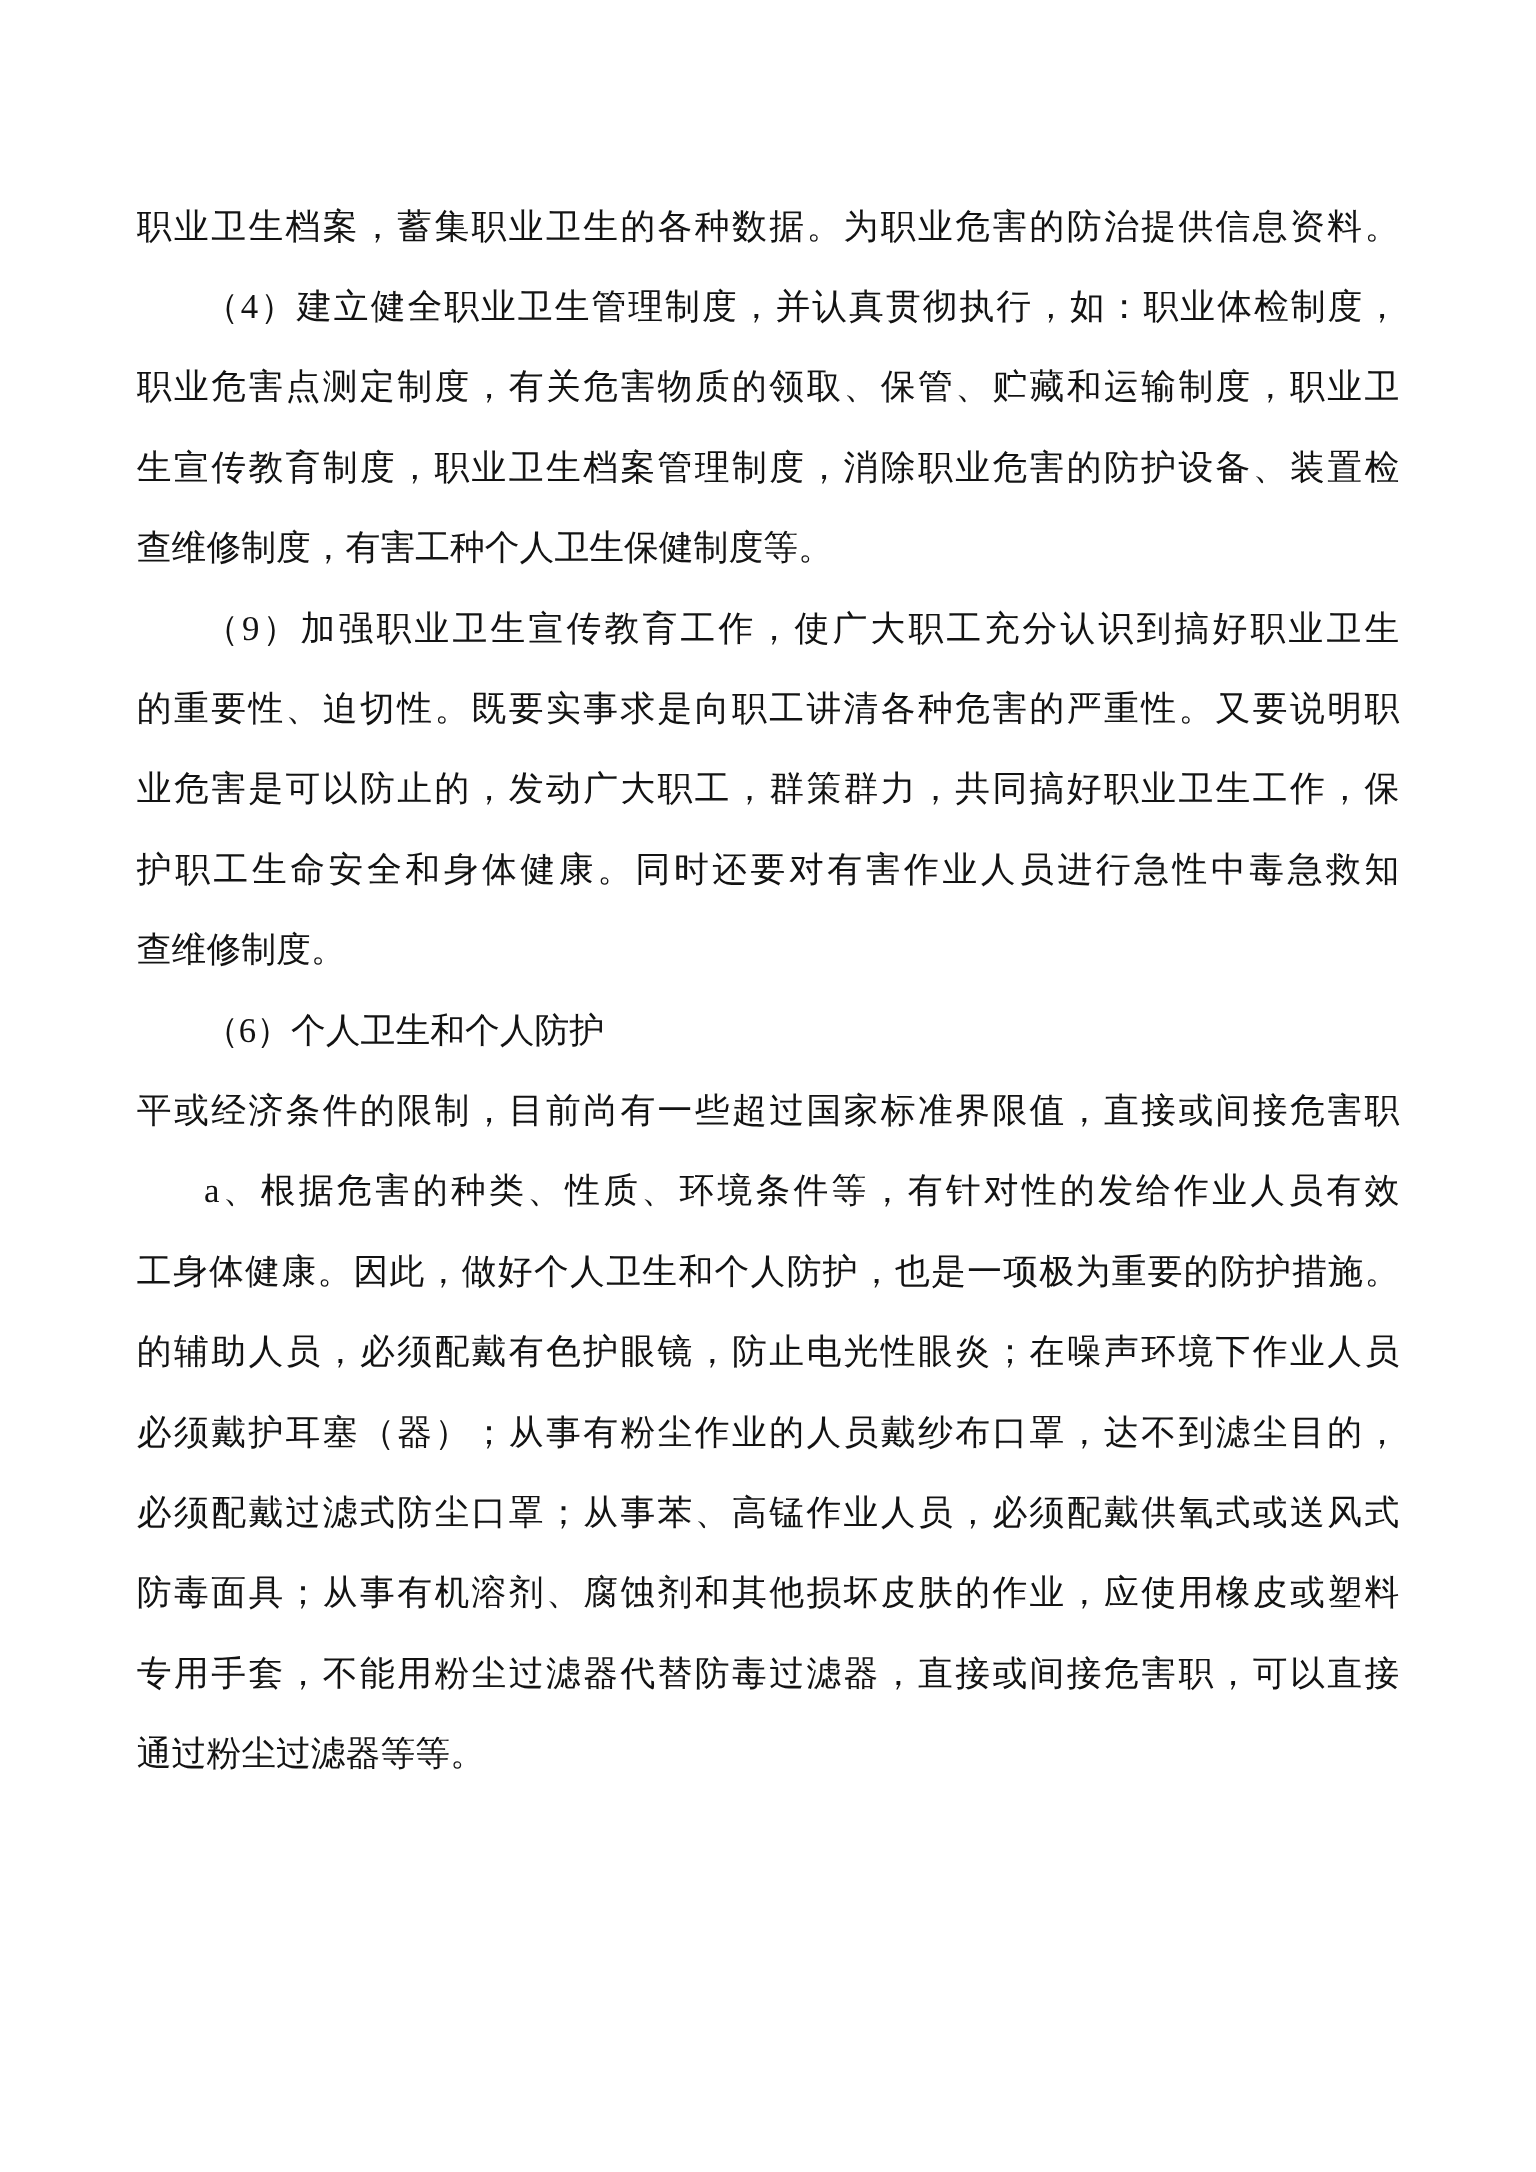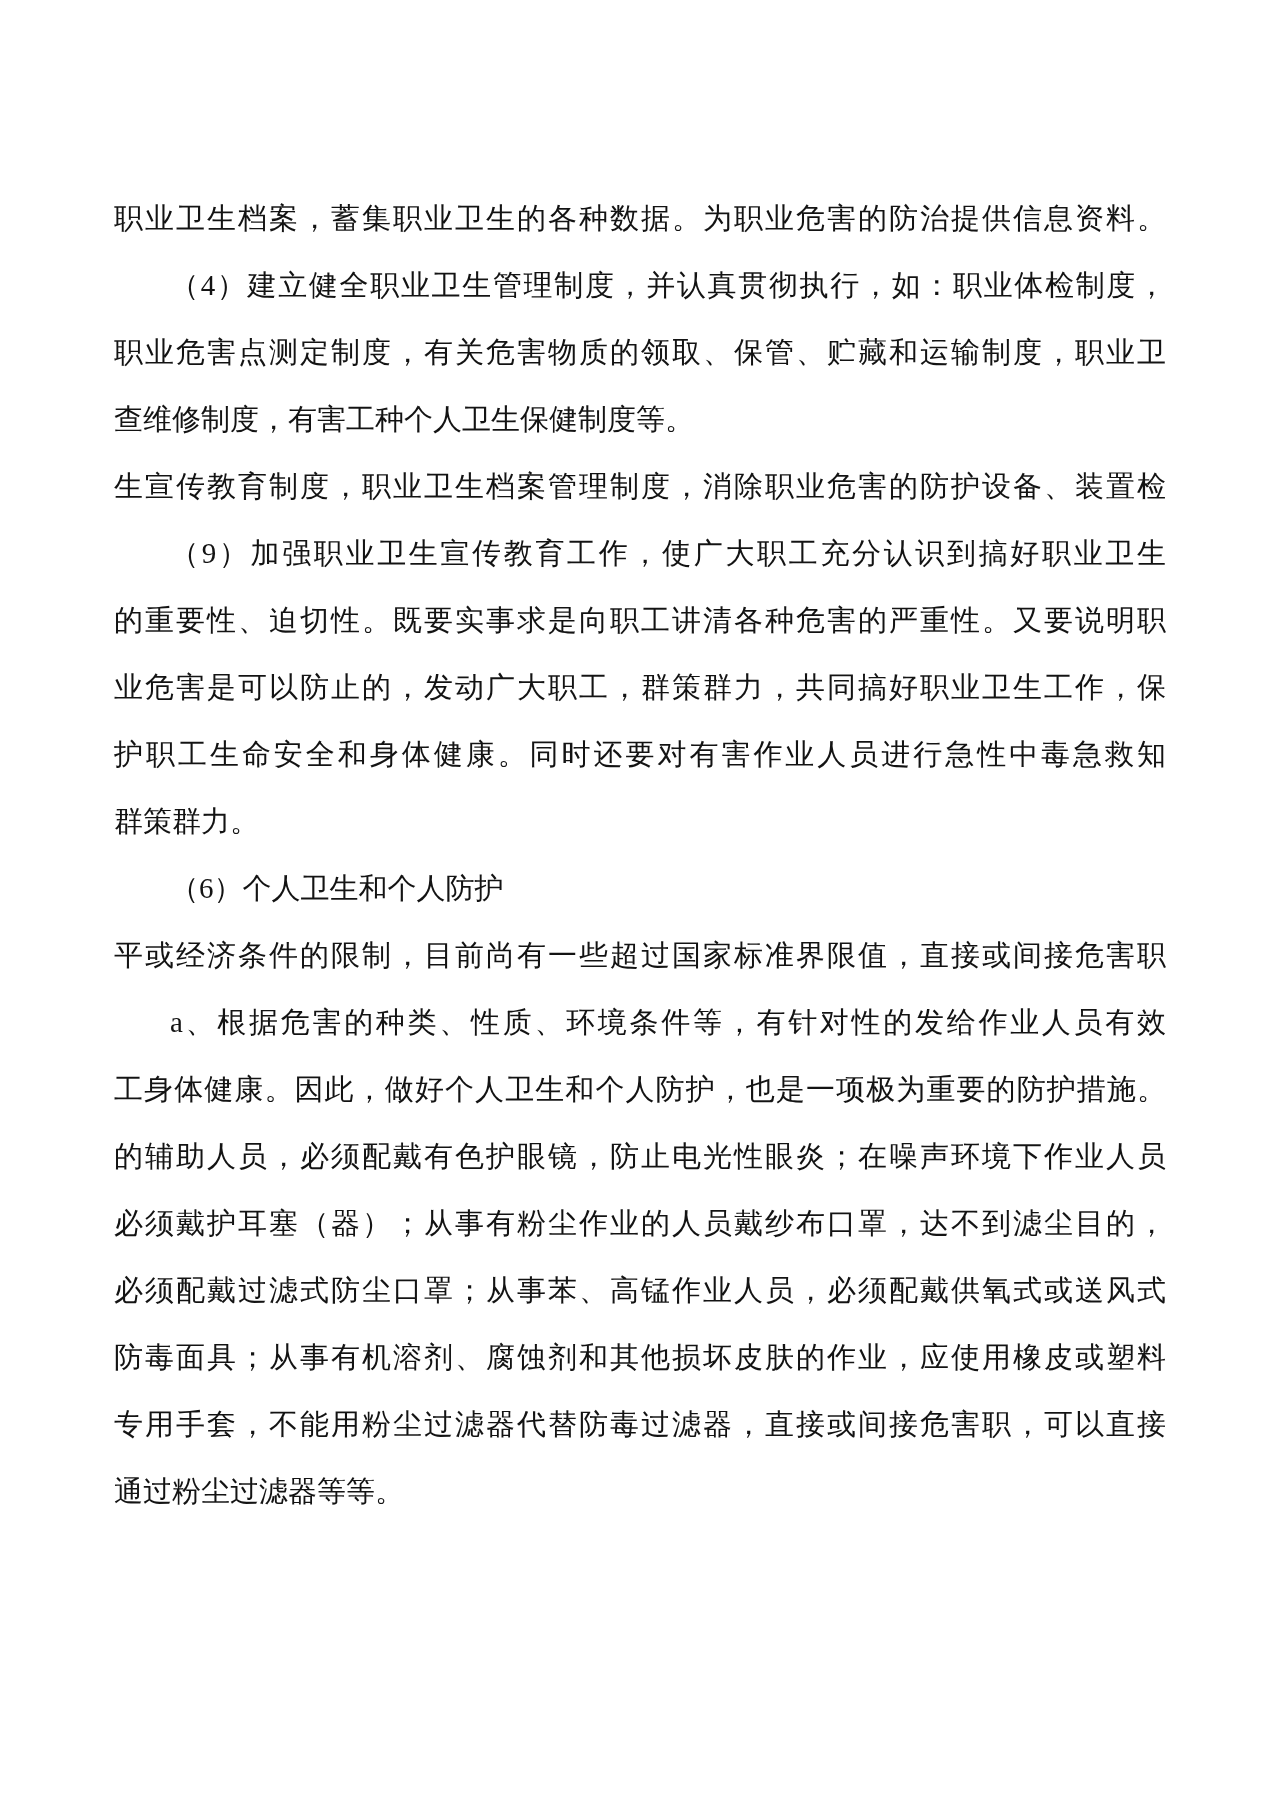--- a/index.html
+++ b/index.html
@@ -9,21 +9,20 @@
     background: #ffffff;
   }
   .page {
     position: relative;
     width: 1280px;
     height: 1611px;
     background: #ffffff;
     color: #111111;
     font-family: "Liberation Serif", "DejaVu Serif", serif;
     overflow: hidden;
-    margin-top: 29px;
   }
   .content {
     position: absolute;
     left: 114px;
     top: 156px;
     width: 1052px;
   }
   .line {
     font-size: 29px;
     line-height: 67px;
@@ -58,27 +57,27 @@
   }
 </style>
 </head>
 <body>
 
 <div class="page">
   <div class="content">
     <div class="line justify">职业卫生档案，蓄集职业卫生的各种数据。为职业危害的防治提供信息资料。</div>
     <div class="line justify indent">（4）建立健全职业卫生管理制度，并认真贯彻执行，如：职业体检制度，</div>
     <div class="line justify">职业危害点测定制度，有关危害物质的领取、保管、贮藏和运输制度，职业卫</div>
+    <div class="line justify">生宣传教育制度，职业卫生档案管理制度，消除职业危害的防护设备、装置检</div>
     <div class="line">查维修制度，有害工种个人卫生保健制度等。</div>
-    <div class="line justify">生宣传教育制度，职业卫生档案管理制度，消除职业危害的防护设备、装置检</div>
     <div class="line justify indent">（9）加强职业卫生宣传教育工作，使广大职工充分认识到搞好职业卫生</div>
     <div class="line justify">的重要性、迫切性。既要实事求是向职工讲清各种危害的严重性。又要说明职</div>
     <div class="line justify">业危害是可以防止的，发动广大职工，群策群力，共同搞好职业卫生工作，保</div>
     <div class="line justify">护职工生命安全和身体健康。同时还要对有害作业人员进行急性中毒急救知</div>
-    <div class="line">群策群力。</div>
+    <div class="line">查维修制度。</div>
     <div class="line indent">（6）个人卫生和个人防护</div>
     <div class="line justify">平或经济条件的限制，目前尚有一些超过国家标准界限值，直接或间接危害职</div>
     <div class="line justify indent">a、根据危害的种类、性质、环境条件等，有针对性的发给作业人员有效</div>
     <div class="line justify">工身体健康。因此，做好个人卫生和个人防护，也是一项极为重要的防护措施。</div>
     <div class="line justify">的辅助人员，必须配戴有色护眼镜，防止电光性眼炎；在噪声环境下作业人员</div>
     <div class="line justify">必须戴护耳塞（器）；从事有粉尘作业的人员戴纱布口罩，达不到滤尘目的，</div>
     <div class="line justify">必须配戴过滤式防尘口罩；从事苯、高锰作业人员，必须配戴供氧式或送风式</div>
     <div class="line justify">防毒面具；从事有机溶剂、腐蚀剂和其他损坏皮肤的作业，应使用橡皮或塑料</div>
     <div class="line justify">专用手套，不能用粉尘过滤器代替防毒过滤器，直接或间接危害职，可以直接</div>
     <div class="line">通过粉尘过滤器等等。</div>

